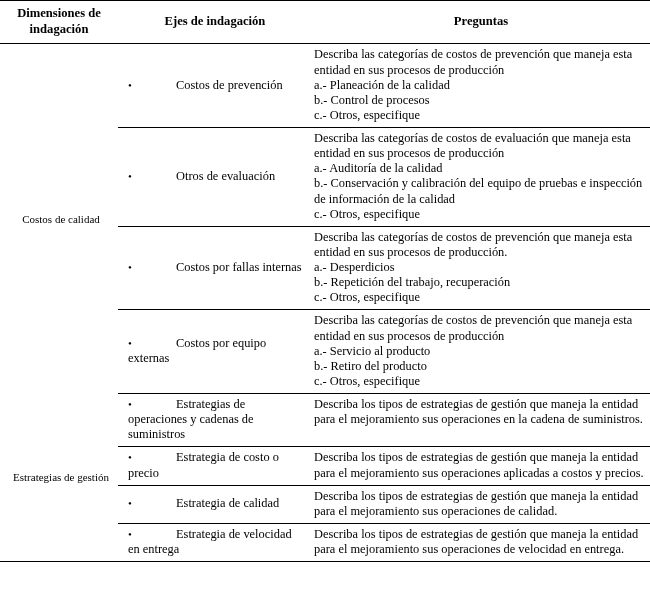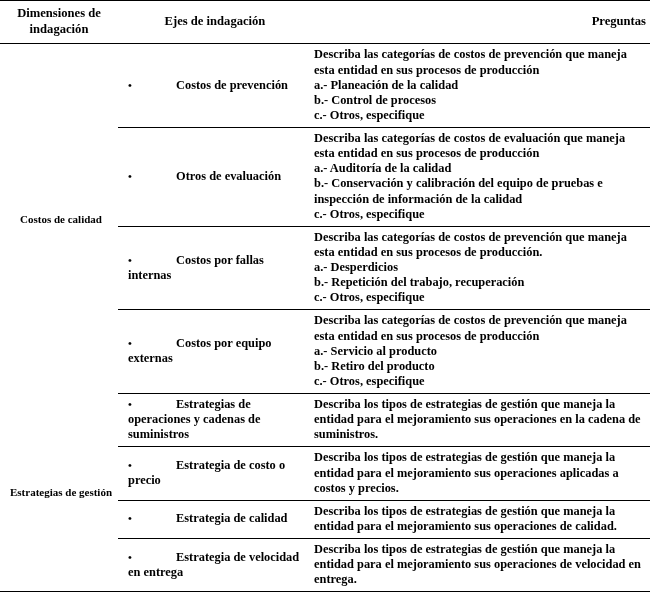--- a/index.html
+++ b/index.html
@@ -32,27 +32,26 @@
   th {
     font-weight: bold;
     text-align: center;
     vertical-align: middle;
     padding: 5px 4px 6px 4px;
     font-size: 12.6px;
     line-height: 1.25;
   }
   th.col-dim  { width: 118px; }
   th.col-axis { width: 194px; }
-  th.col-q    { width: 338px; text-align: right; }
+  th.col-q    { width: 338px; }
 
   
   td {
     vertical-align: top;
     padding: 0;
-    font-weight: bold;
   }
 
   td.c-dim {
     width: 118px;
     padding: 0 4px 0 8px;
     vertical-align: middle;
     font-size: 11px;
     line-height: 1.3;
     text-align: center;
   }

